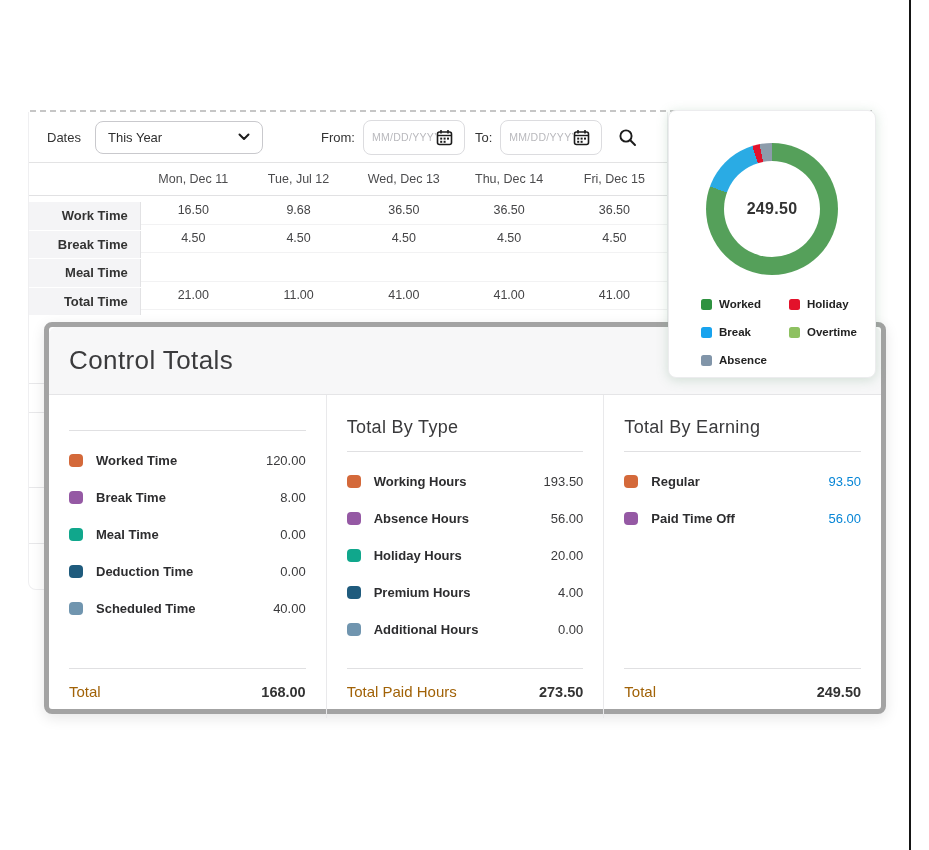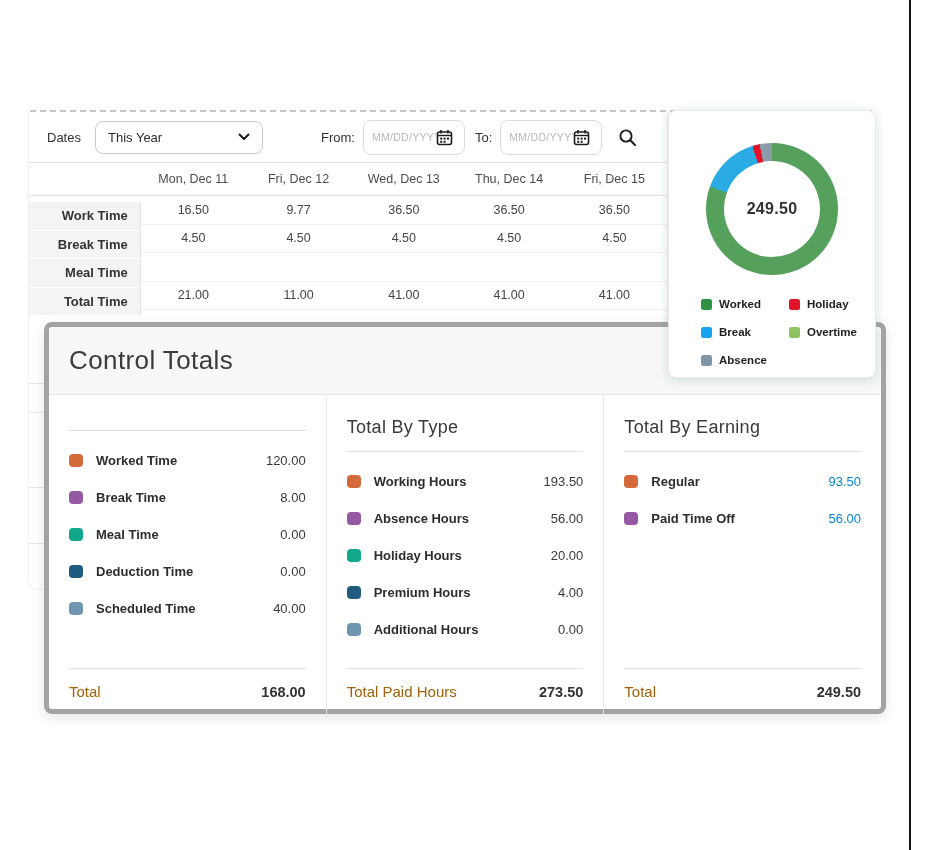--- a/index.html
+++ b/index.html
@@ -151,30 +151,30 @@
             <line x1="12.3" y1="12.3" x2="17" y2="17" stroke="#1c1c1c" stroke-width="2" stroke-linecap="round"></line>
           </svg>
         </span>
       </button>
     </div>
 
     <div class="ts-table">
       <div class="ts-hrow">
         <div class="ts-hcell first"></div>
       <div class="ts-hcell">Mon, Dec 11</div>
-          <div class="ts-hcell">Fri, Dec 12</div>
+          <div class="ts-hcell">Tue, Jul 12</div>
           <div class="ts-hcell">Wed, Dec 13</div>
           <div class="ts-hcell">Thu, Dec 14</div>
           <div class="ts-hcell">Fri, Dec 15</div>
         </div>
       <div id="ts-rows">
           <div class="ts-row">
             <div class="ts-label">Work Time</div>
             <div class="ts-cell">16.50</div>
-            <div class="ts-cell">9.77</div>
+            <div class="ts-cell">9.68</div>
             <div class="ts-cell">36.50</div>
             <div class="ts-cell">36.50</div>
             <div class="ts-cell">36.50</div>
           </div>
           <div class="ts-row">
             <div class="ts-label">Break Time</div>
             <div class="ts-cell">4.50</div>
             <div class="ts-cell">4.50</div>
             <div class="ts-cell">4.50</div>
             <div class="ts-cell">4.50</div>

